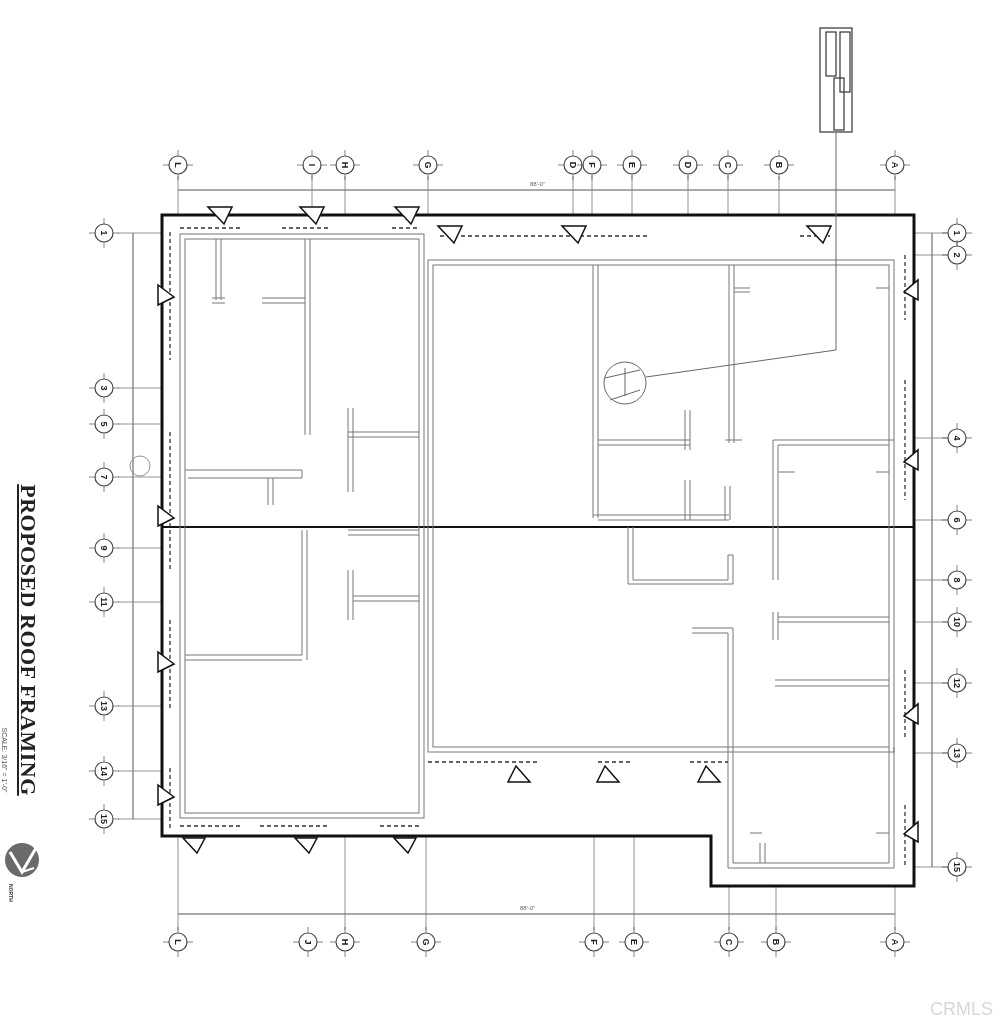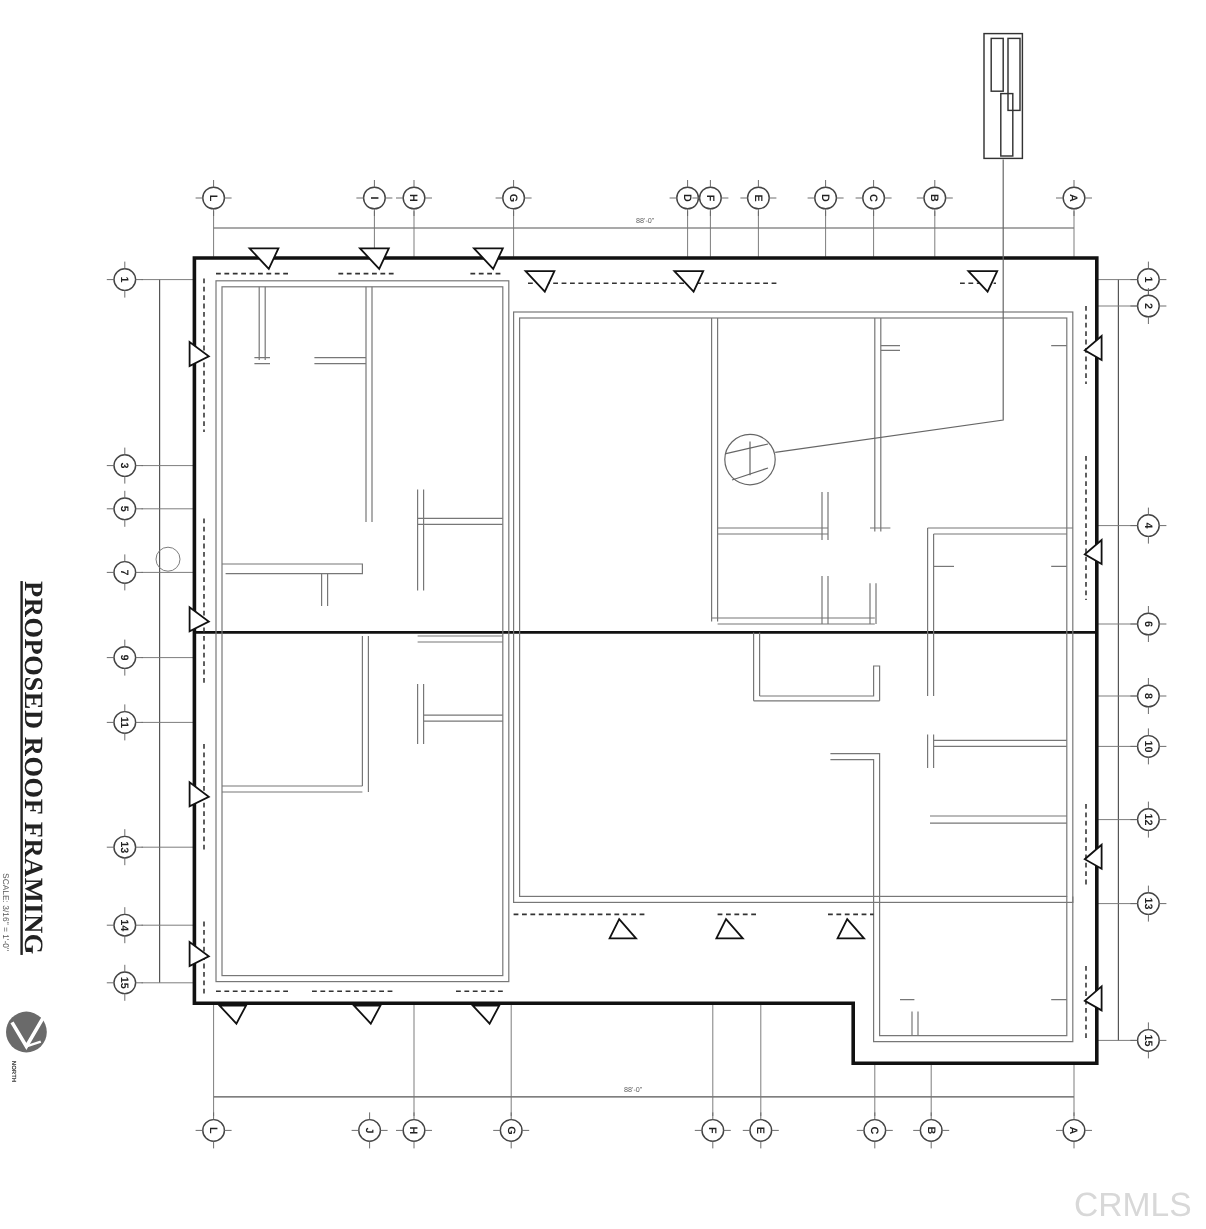--- a/index.html
+++ b/index.html
@@ -1,21 +1,21 @@
 <!DOCTYPE html>
 <html><head>
 <meta charset="utf-8">
 <style>
   html,body{margin:0;padding:0;background:#ffffff;}
   body{width:1005px;height:1024px;position:relative;overflow:hidden;font-family:"Liberation Serif",serif;}
   #plan{position:absolute;left:0;top:0;width:1005px;height:1024px;}
   .title-wrap{position:absolute;left:0;top:0;width:1005px;height:1024px;pointer-events:none;}
   .vtitle{position:absolute;left:28px;top:640px;transform:translate(-50%,-50%) rotate(90deg);transform-origin:center;white-space:nowrap;font-family:"Liberation Serif",serif;font-weight:bold;font-size:22px;color:#222;letter-spacing:0.5px;}
   .vscale{position:absolute;left:4px;top:760px;transform:translate(-50%,-50%) rotate(90deg);white-space:nowrap;font-family:"Liberation Sans",sans-serif;font-size:7px;color:#555;}
-  .watermark{position:absolute;right:12px;bottom:4px;font-family:"Liberation Sans",sans-serif;font-size:28px;color:#d8d8d8;letter-spacing:0px;}
+  .watermark{position:absolute;right:12px;bottom:4px;font-family:"Liberation Sans",sans-serif;font-size:18px;color:#d8d8d8;letter-spacing:0px;}
   .gl{font-family:"Liberation Sans",sans-serif;font-size:9px;font-weight:bold;fill:#222;}
   .dim{font-family:"Liberation Sans",sans-serif;font-size:6px;fill:#666;}
   .logo-text{position:absolute;left:6px;top:900px;transform:rotate(90deg);transform-origin:left top;font-family:"Liberation Sans",sans-serif;font-size:5px;font-weight:bold;color:#333;}
 </style>
 </head>
 <body>
 
 <svg id="plan" viewBox="0 0 1005 1024" xmlns="http://www.w3.org/2000/svg">
 
   <g stroke="#555" stroke-width="1" fill="none">

